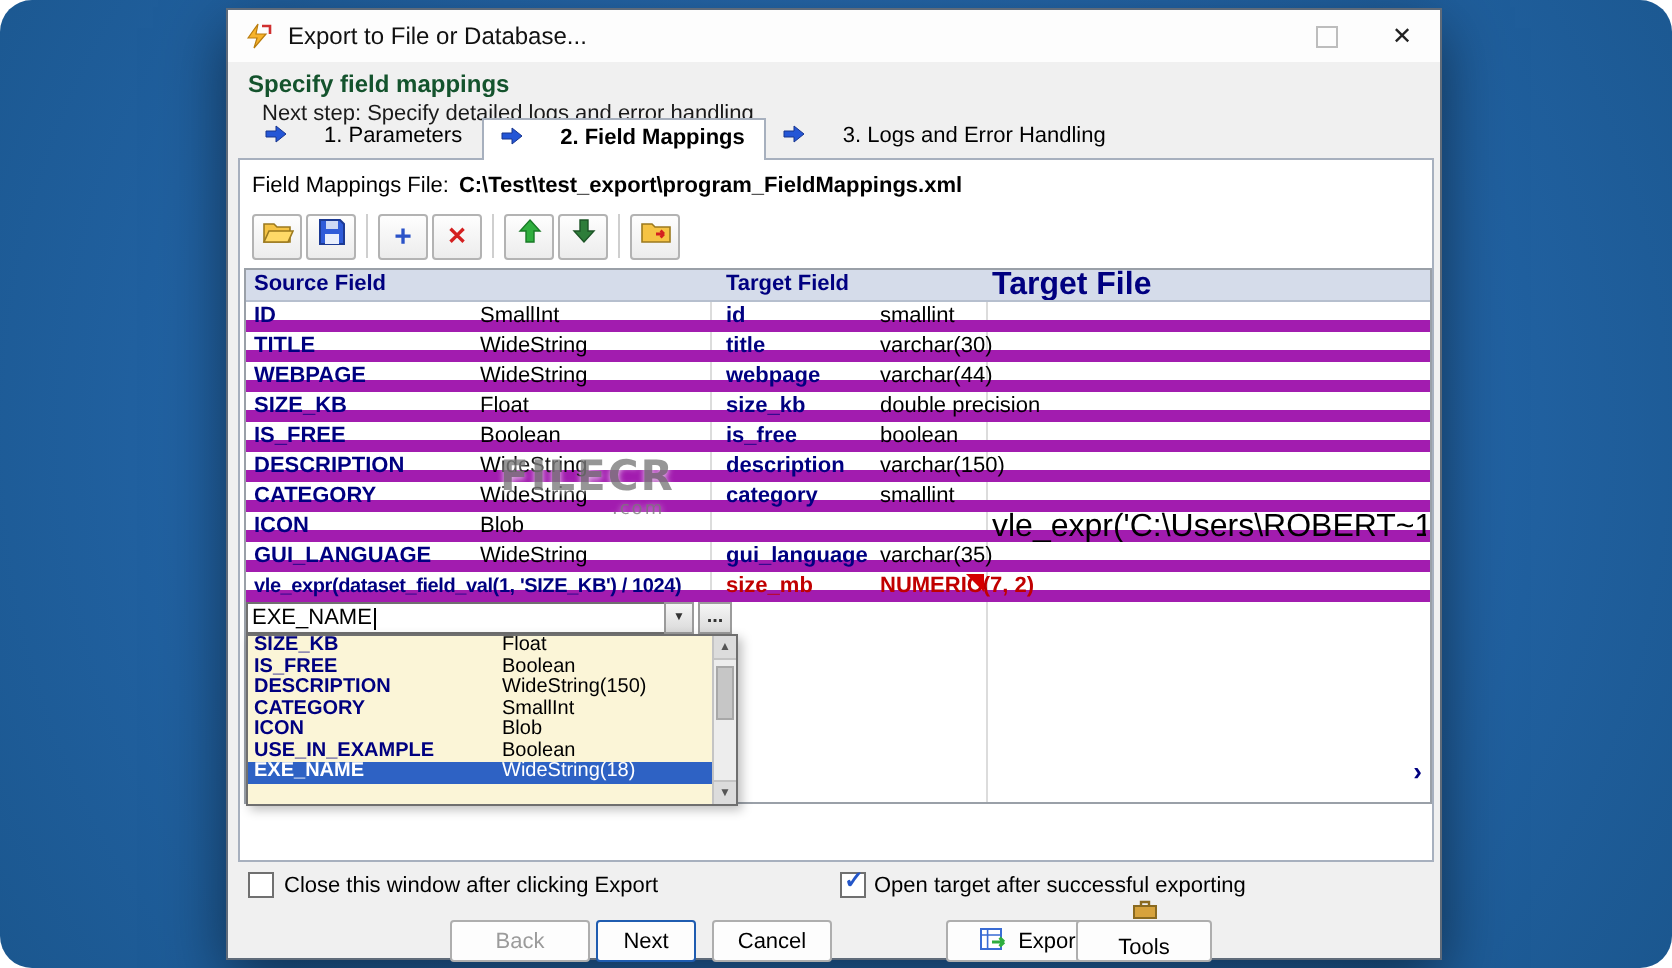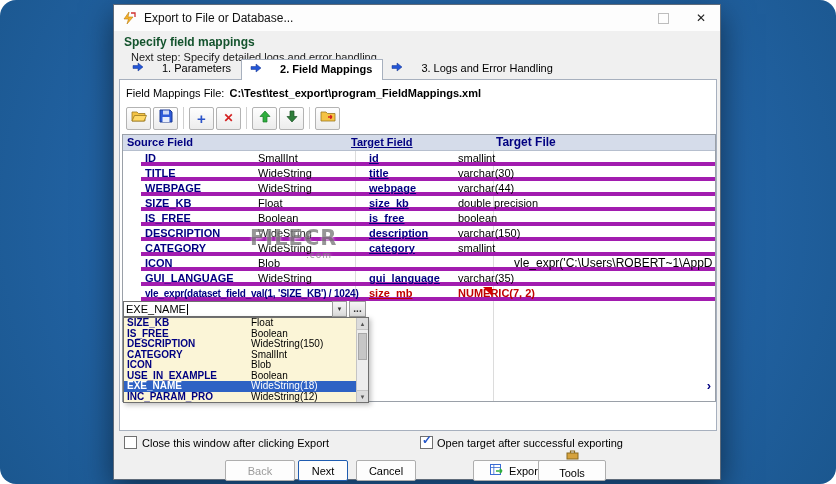--- a/index.html
+++ b/index.html
@@ -33,26 +33,26 @@
     display:flex;align-items:center;justify-content:center;box-sizing:border-box;}
   .tb-sep{width:1px;height:22px;background:#cfcfcf;margin:0 3px;}
   .tb-glyph-add{color:#2a52c8;font-size:15px;font-weight:bold;line-height:1;}
   .tb-glyph-del{color:#d42020;font-size:12px;font-weight:bold;line-height:1;}
   
   .grid{position:absolute;left:2px;top:54px;width:594px;height:268px;border:1px solid #9aa0a8;background:#fff;box-sizing:border-box;font-size:11px;}
   .ghead{position:absolute;left:0;top:0;right:0;height:16px;background:#d5dcea;border-bottom:1px solid #b6bfce;
     box-sizing:border-box;color:#000080;font-weight:bold;line-height:15px;}
   .vline{position:absolute;top:0;bottom:0;width:1px;background:#dcdcdc;z-index:0;}
   .v1{left:232px;} .v2{left:370px;}
-  .grow{position:absolute;left:0;right:0;height:15px;line-height:15px;border-bottom:4px solid #a21caf;box-sizing:border-box;margin-left:18px;}
+  .grow{position:absolute;left:0;right:0;height:15px;line-height:15px;border-bottom:6px solid #a21caf;box-sizing:border-box;}
   .g-sn{position:absolute;left:4px;white-space:nowrap;}
   .g-st{position:absolute;left:117px;white-space:nowrap;}
-  .g-tn{position:absolute;left:228px;white-space:nowrap;text-decoration:underline;}
+  .g-tn{position:absolute;left:240px;white-space:nowrap;}
   .g-tt{position:absolute;left:317px;white-space:nowrap;}
-  .g-tf{position:absolute;left:373px;right:2px;overflow:hidden;white-space:nowrap;font-size:12px;}
+  .g-tf{position:absolute;left:373px;right:2px;overflow:hidden;white-space:nowrap;font-size:16px;}
   .fname{color:#000080;font-weight:bold;}
   .red{color:#c00000;font-weight:bold;}
   .expr{color:#000080;font-weight:bold;font-size:10px;letter-spacing:-0.2px;width:226px;overflow:hidden;}
   .err-tri{position:absolute;left:360px;top:152px;width:0;height:0;border-top:9px solid #d40000;border-left:9px solid transparent;}
   .gnav{position:absolute;right:4px;top:244px;color:#000080;font-weight:bold;font-size:13px;line-height:13px;}
   
   .edit-box{position:absolute;left:0;top:166px;width:210px;height:16px;background:#fff;border:1px solid #707070;
     box-sizing:border-box;display:flex;align-items:center;padding-left:2px;font-size:11px;z-index:2;}
   .caret{width:1px;height:11px;background:#000;margin-left:1px;}
   .mini-btn{position:absolute;top:166px;height:16px;border:1px solid #9b9b9b;background:linear-gradient(#f6f6f6,#dadada);
@@ -301,24 +301,20 @@
               <span class="dd-type">Blob</span>
             </div>
             <div class="dd-item">
               <span class="dd-name">USE_IN_EXAMPLE</span>
               <span class="dd-type">Boolean</span>
             </div>
             <div class="dd-item sel">
               <span class="dd-name">EXE_NAME</span>
               <span class="dd-type">WideString(18)</span>
             </div>
-            <div class="dd-item">
-              <span class="dd-name">INC_PARAM_PRO</span>
-              <span class="dd-type">WideString(12)</span>
-            </div>
           </div>
           <div class="dd-scroll">
             <div class="dd-sbtn dd-up">
                 <span>▲</span>
               </div>
             <div class="dd-thumb"></div>
             <div class="dd-sbtn dd-down">
                 <span>▼</span>
               </div>
           </div>

